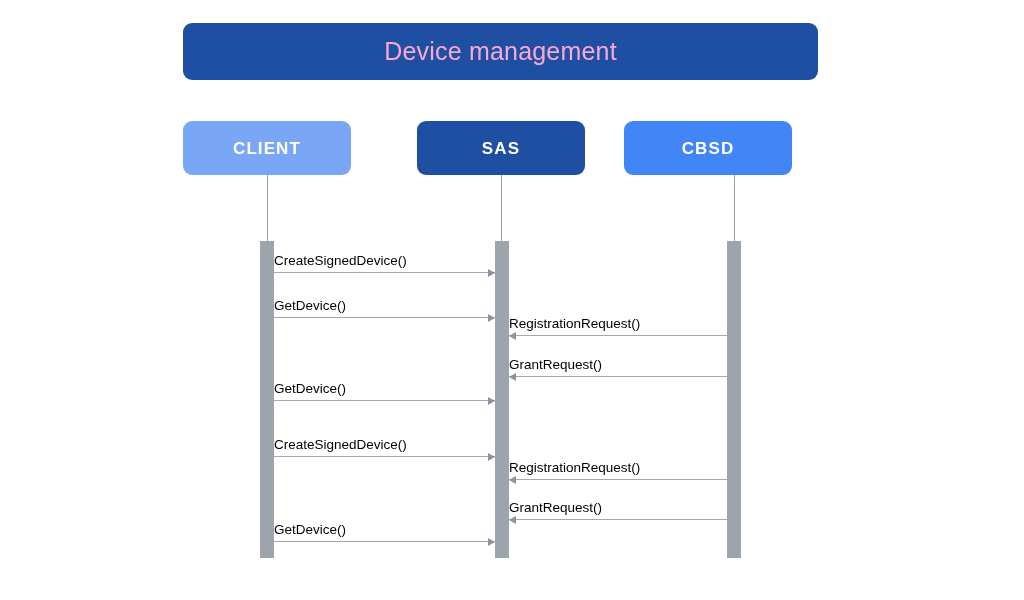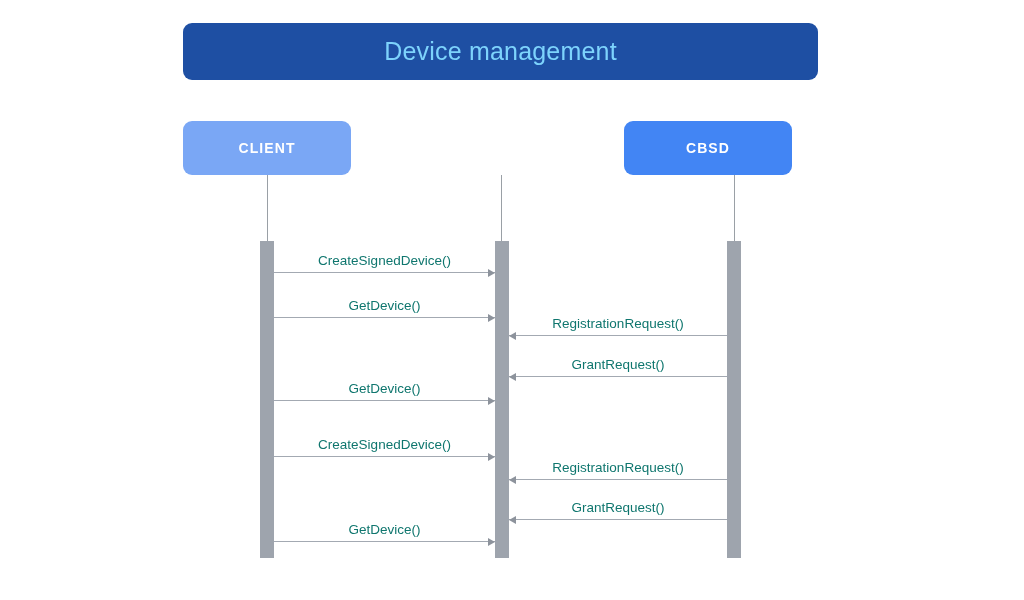--- a/index.html
+++ b/index.html
@@ -27,41 +27,41 @@
     top: 23px;
     width: 635px;
     height: 57px;
     border-radius: 9px;
     background: #1e4fa3;
     display: flex;
     align-items: center;
     justify-content: center;
   }
   .title-banner .title-text {
-    color: #7dd3fc;
+    color: #f9a8d4;
     font-size: 25px;
     font-weight: 400;
     letter-spacing: 0.2px;
     line-height: 1;
   }
 
   
   .participant {
     position: absolute;
     top: 121px;
     width: 168px;
     height: 54px;
     border-radius: 9px;
     display: flex;
     align-items: center;
     justify-content: center;
   }
   .participant .participant-label {
     color: #ffffff;
-    font-size: 14px;
+    font-size: 17px;
     font-weight: 700;
     letter-spacing: 1.1px;
     line-height: 1;
   }
   .p-client { left: 183px; background: #7aa7f5; }
   .p-sas    { left: 417px; background: #1e4fa3; }
   .p-cbsd   { left: 624px; background: #4285f4; }
 
   
   .lifeline {
@@ -97,22 +97,22 @@
     left: 0;
     top: 0;
     width: 100%;
     height: 1px;
     background: #a3a9b2;
   }
   .message .msg-label {
     position: absolute;
     bottom: 6px;
     width: 100%;
-    text-align: center;
-    color: #0f766e;
+    text-align: left;
+    color: #000000;
     font-size: 13.5px;
     font-weight: 400;
     line-height: 1;
     white-space: nowrap;
   }
   .message .arrow-head {
     position: absolute;
     top: -3.5px;
     width: 0;
     height: 0;
@@ -133,20 +133,23 @@
 
 <div id="diagram">
 
   <div class="title-banner">
     <span class="title-text">Device management</span>
   </div>
 
   <div class="participant p-client">
     <span class="participant-label">CLIENT</span>
   </div>
+  <div class="participant p-sas">
+    <span class="participant-label">SAS</span>
+  </div>
   <div class="participant p-cbsd">
     <span class="participant-label">CBSD</span>
   </div>
 
   <div class="lifeline ll-client"></div>
   <div class="lifeline ll-sas"></div>
   <div class="lifeline ll-cbsd"></div>
 
   <div class="activation act-client"></div>
   <div class="activation act-sas"></div>

